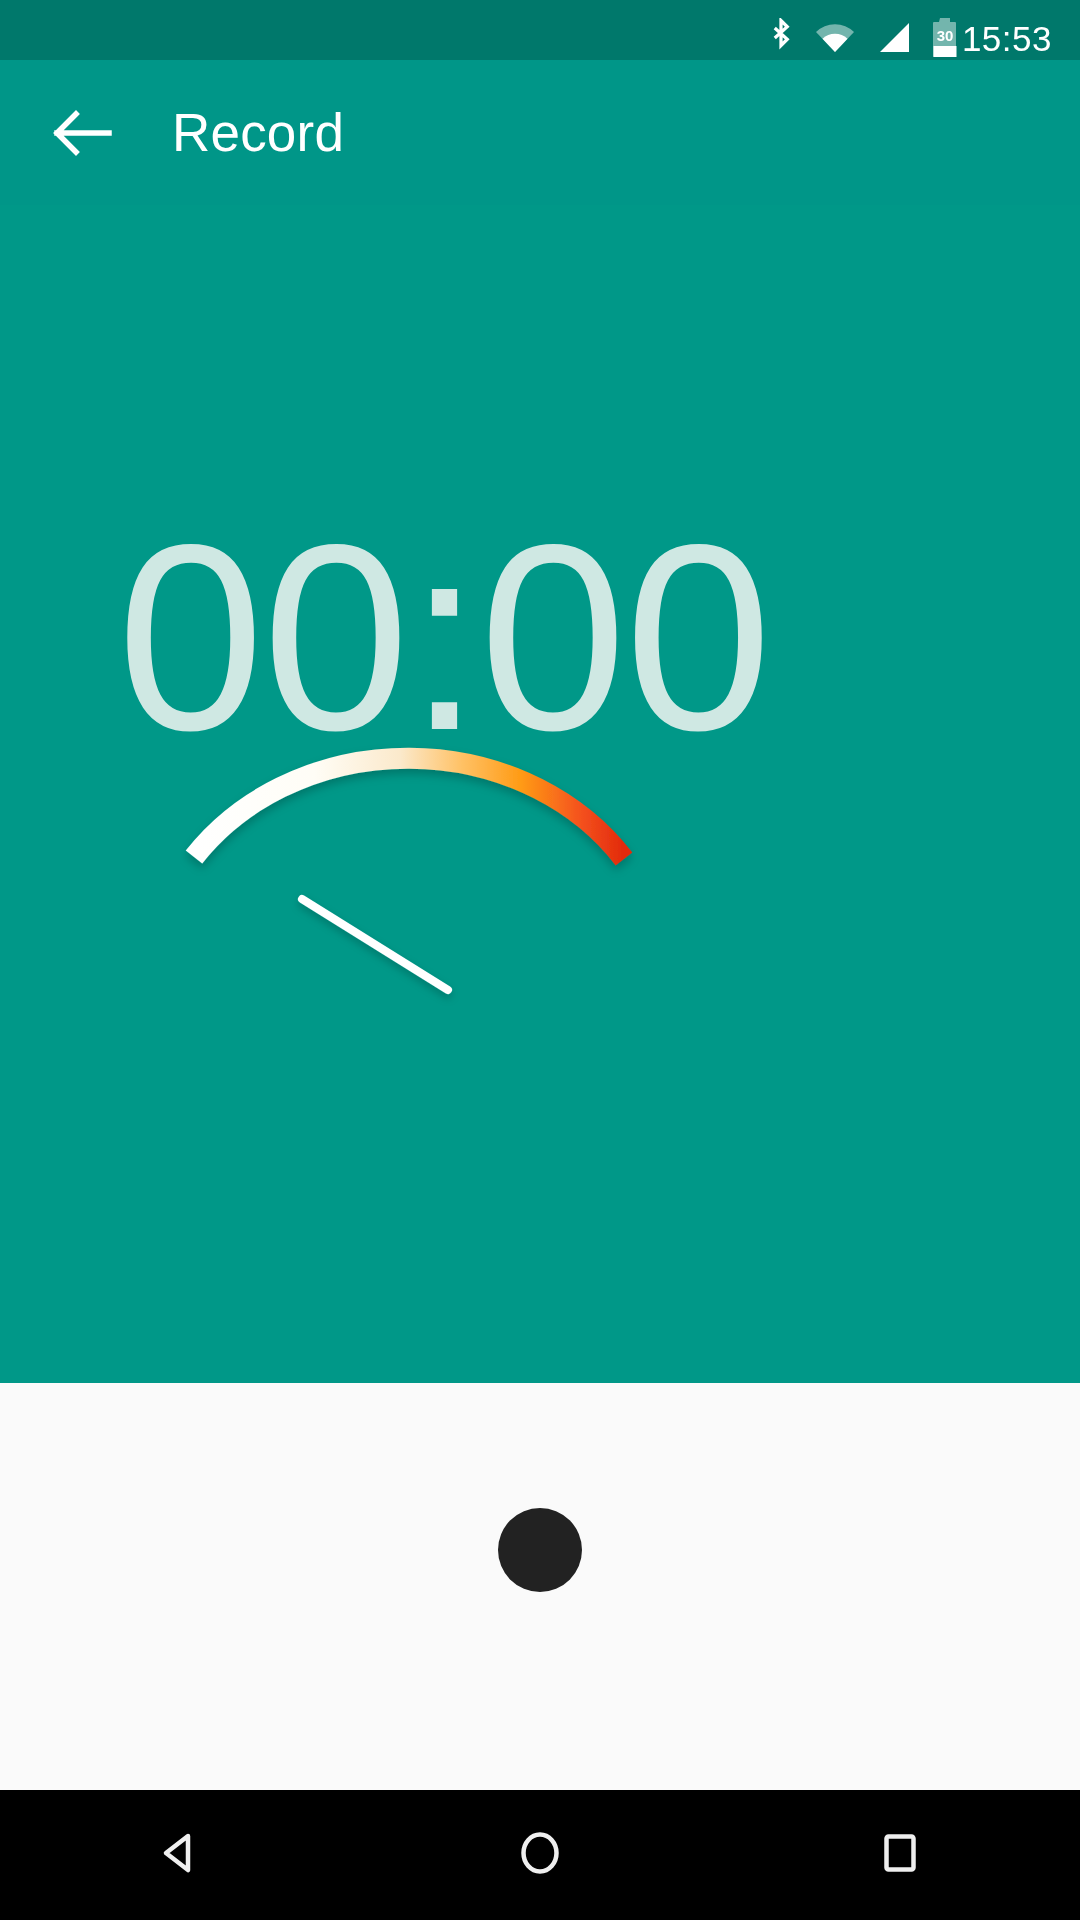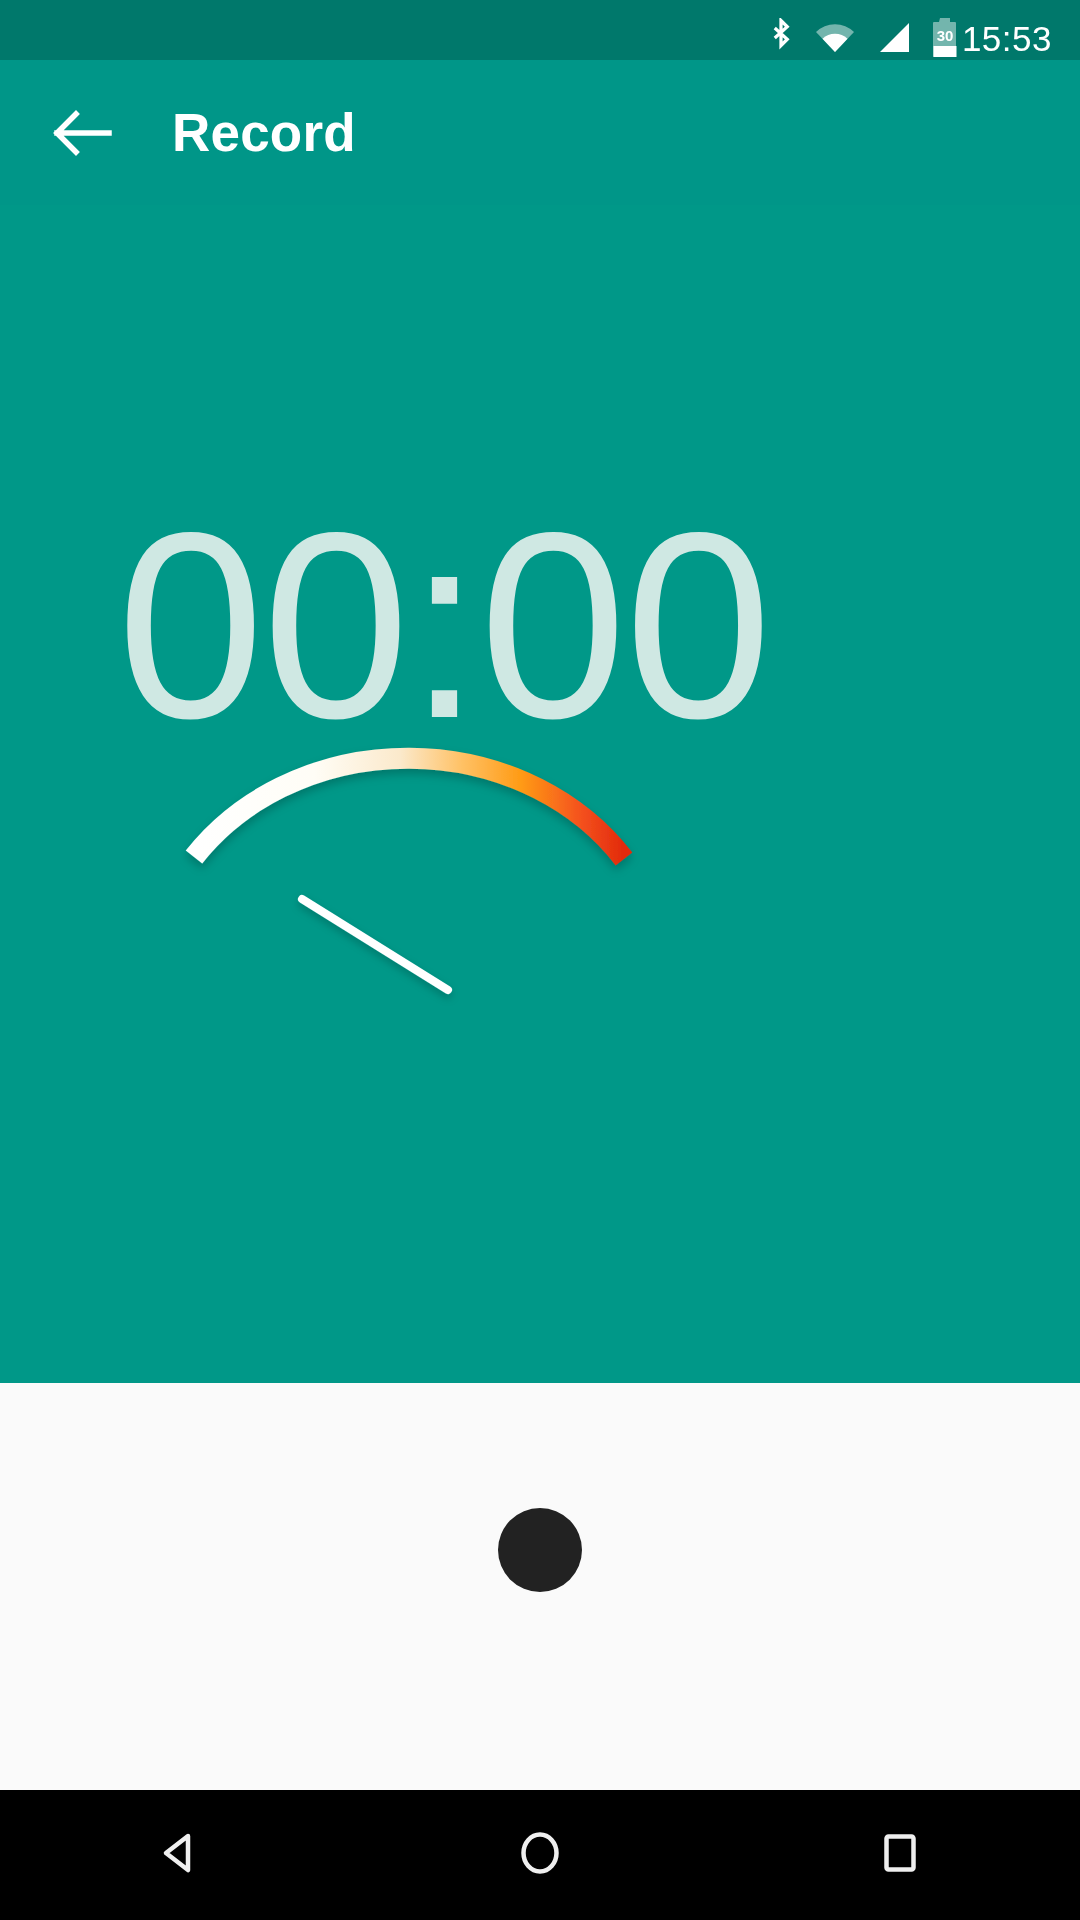--- a/index.html
+++ b/index.html
@@ -44,36 +44,36 @@
   }
   .back-btn {
     width:96px; height:96px;
     margin-left:34px;
     display:flex; align-items:center; justify-content:center;
     cursor:pointer;
   }
   .app-title {
     color:#ffffff;
     font-size:53px;
-    font-weight:700;
+    font-weight:400;
     margin-left:42px;
     letter-spacing:0.2px;
     line-height:1;
   }
 
   
   .content {
     position:absolute; top:205px; left:0;
     width:1080px; height:1178px;
     background:#009888;
     overflow:hidden;
   }
   .timer {
     position:absolute;
-    top:288px; left:0; width:887px;
+    top:300px; left:0; width:887px;
     text-align:center;
     color:#CFE8E3;
     font-size:265px;
     font-weight:400;
     line-height:1;
     letter-spacing:-2px;
     font-family:"Liberation Sans", sans-serif;
     user-select:none;
   }
   .vu-meter {

